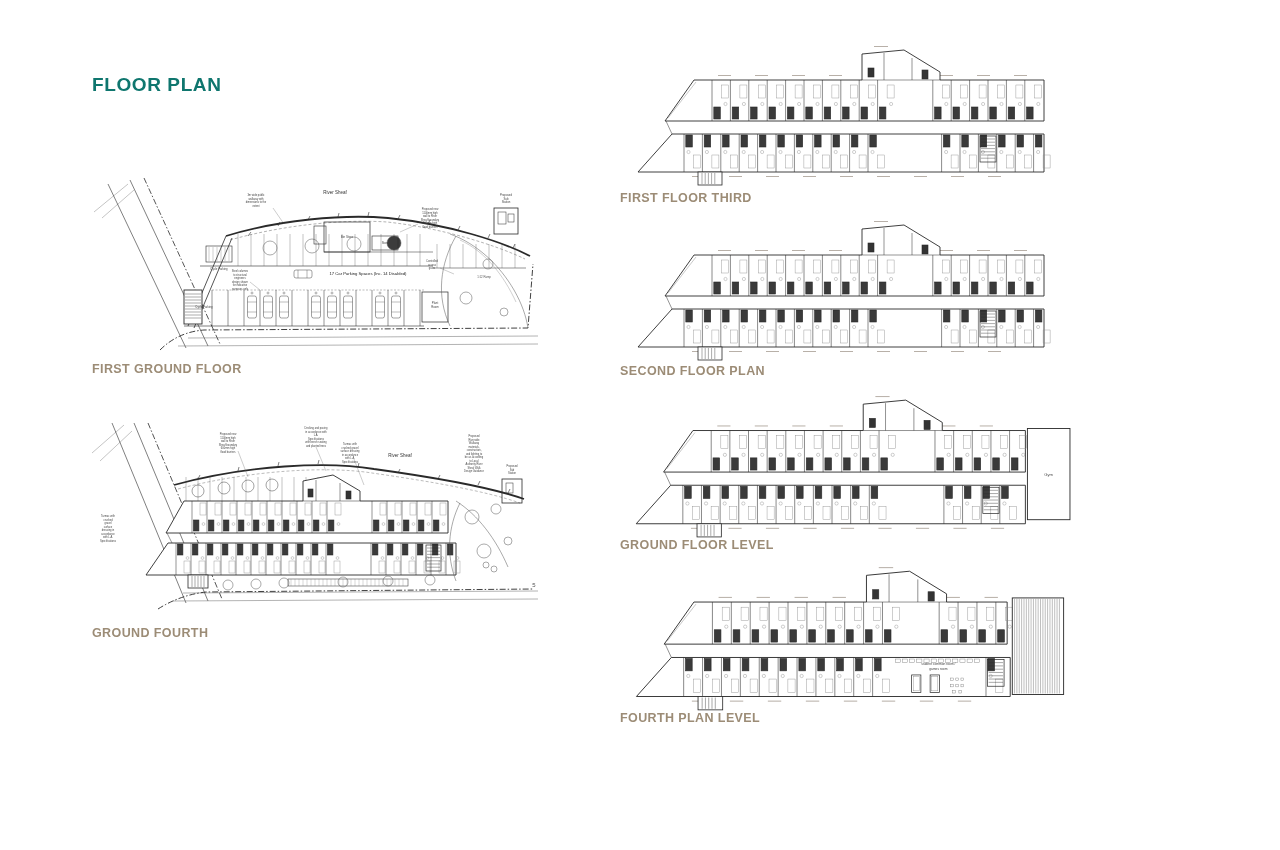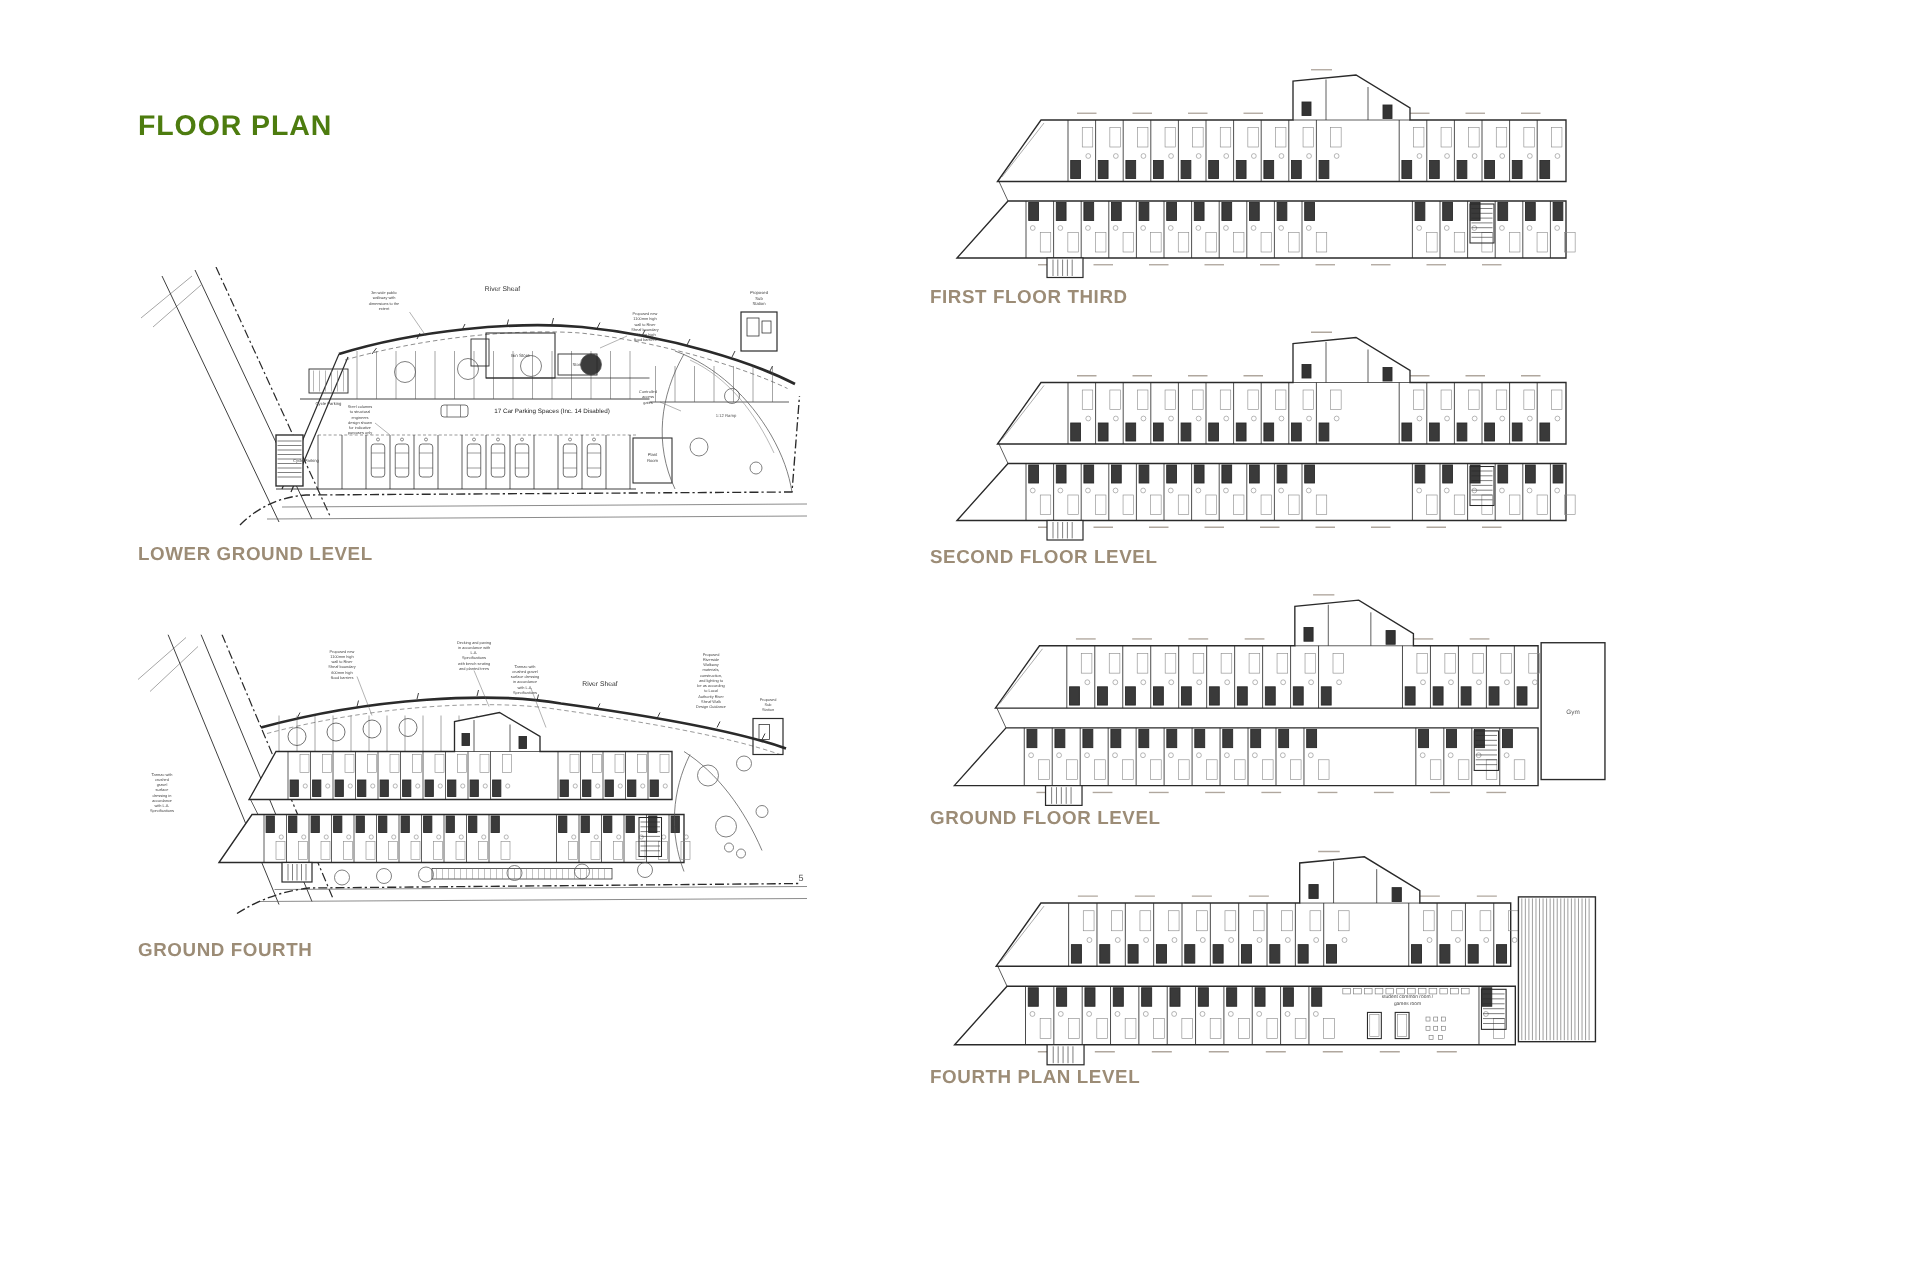--- a/index.html
+++ b/index.html
@@ -1,19 +1,19 @@
 <!DOCTYPE html>
 <html><head>
 <meta charset="utf-8">
 <style>
   html,body{margin:0;padding:0;background:#fff;}
   #sheet{position:relative;width:1280px;height:850px;background:#fff;overflow:hidden;
          font-family:"Liberation Sans",sans-serif;}
   .page-title{position:absolute;left:92px;top:74px;font-size:19px;font-weight:700;
-              letter-spacing:.6px;color:#4d7c0f;}
+              letter-spacing:.6px;color:#0f766e;}
   .caption{position:absolute;font-size:12.5px;font-weight:700;letter-spacing:.4px;color:#9c8c76;}
   .plan-svg{position:absolute;}
   svg text{font-family:"Liberation Sans",sans-serif;}
 </style>
 </head>
 <body>
 
 <div id="sheet">
 
   <div class="page-title">FLOOR PLAN</div>
@@ -180,21 +180,21 @@
       <text x="342" y="49.5" font-size="2.6" fill="#444" text-anchor="middle">flood barriers</text>
       <line x1="330" y1="46" x2="312" y2="54" stroke="#555" stroke-width="0.3"></line>
       <text x="152" y="94" font-size="2.6" fill="#444" text-anchor="middle">Steel columns</text>
       <text x="152" y="97.5" font-size="2.6" fill="#444" text-anchor="middle">to structural</text>
       <text x="152" y="101" font-size="2.6" fill="#444" text-anchor="middle">engineers</text>
       <text x="152" y="104.5" font-size="2.6" fill="#444" text-anchor="middle">design shown</text>
       <text x="152" y="108" font-size="2.6" fill="#444" text-anchor="middle">for indicative</text>
       <text x="152" y="111.5" font-size="2.6" fill="#444" text-anchor="middle">purposes only</text>
       <line x1="162" y1="104" x2="172" y2="112" stroke="#555" stroke-width="0.3"></line>
     </svg>
-  <div class="caption" style="left:92px;top:362px">LOWER GROUND LEVEL</div>
+  <div class="caption" style="left:92px;top:362px">FIRST GROUND FLOOR</div>
 
   <svg id="svg-ground" class="plan-svg" style="left:88px;top:423px" width="450" height="198" viewBox="0 0 450 198">
       <line x1="4" y1="30" x2="36" y2="2" stroke="#888" stroke-width="0.5"></line>
       <line x1="12" y1="38" x2="44" y2="8" stroke="#888" stroke-width="0.5"></line>
       <line x1="24" y1="0" x2="98" y2="180" stroke="#2a2a2a" stroke-width="0.6"></line>
       <line x1="46" y1="0" x2="120" y2="178" stroke="#2a2a2a" stroke-width="0.6"></line>
       <line x1="60" y1="0" x2="134" y2="176" stroke="#2a2a2a" stroke-width="0.8" stroke-dasharray="6,2,1.5,2"></line>
       <line x1="95" y1="170" x2="450" y2="168" stroke="#666" stroke-width="0.5"></line>
       <line x1="85" y1="178" x2="450" y2="176" stroke="#666" stroke-width="0.5"></line>
       <path d="M70,186 Q92,172 118,169 L446,166" stroke="#2a2a2a" stroke-width="0.9" fill="none" stroke-dasharray="6,2,1.5,2"></path>
@@ -816,21 +816,21 @@
       <line x1="92.80000000000001" y1="131" x2="92.80000000000001" y2="142" stroke="#2a2a2a" stroke-width="0.4"></line>
       <rect x="358" y="94" width="16" height="26" stroke="#2a2a2a" stroke-width="0.7" fill="none"></rect>
       <line x1="359" y1="97" x2="373" y2="97" stroke="#2a2a2a" stroke-width="0.4"></line>
       <line x1="359" y1="100.2" x2="373" y2="100.2" stroke="#2a2a2a" stroke-width="0.4"></line>
       <line x1="359" y1="103.4" x2="373" y2="103.4" stroke="#2a2a2a" stroke-width="0.4"></line>
       <line x1="359" y1="106.60000000000001" x2="373" y2="106.60000000000001" stroke="#2a2a2a" stroke-width="0.4"></line>
       <line x1="359" y1="109.80000000000001" x2="373" y2="109.80000000000001" stroke="#2a2a2a" stroke-width="0.4"></line>
       <line x1="359" y1="113.00000000000001" x2="373" y2="113.00000000000001" stroke="#2a2a2a" stroke-width="0.4"></line>
       <line x1="359" y1="116.20000000000002" x2="373" y2="116.20000000000002" stroke="#2a2a2a" stroke-width="0.4"></line>
     </svg>
-  <div class="caption" style="left:620px;top:364px">SECOND FLOOR LEVEL</div>
+  <div class="caption" style="left:620px;top:364px">SECOND FLOOR PLAN</div>
 
   <svg id="svg-third" class="plan-svg" style="left:620px;top:392px" width="452" height="150" viewBox="0 0 446 148">
       <line x1="96" y1="33.5" x2="109" y2="33.5" stroke="#b0a79e" stroke-width="0.9"></line>
       <line x1="133" y1="33.5" x2="146" y2="33.5" stroke="#b0a79e" stroke-width="0.9"></line>
       <line x1="170" y1="33.5" x2="183" y2="33.5" stroke="#b0a79e" stroke-width="0.9"></line>
       <line x1="207" y1="33.5" x2="220" y2="33.5" stroke="#b0a79e" stroke-width="0.9"></line>
       <line x1="244" y1="33.5" x2="257" y2="33.5" stroke="#b0a79e" stroke-width="0.9"></line>
       <line x1="281" y1="33.5" x2="294" y2="33.5" stroke="#b0a79e" stroke-width="0.9"></line>
       <line x1="318" y1="33.5" x2="331" y2="33.5" stroke="#b0a79e" stroke-width="0.9"></line>
       <line x1="355" y1="33.5" x2="368" y2="33.5" stroke="#b0a79e" stroke-width="0.9"></line>

